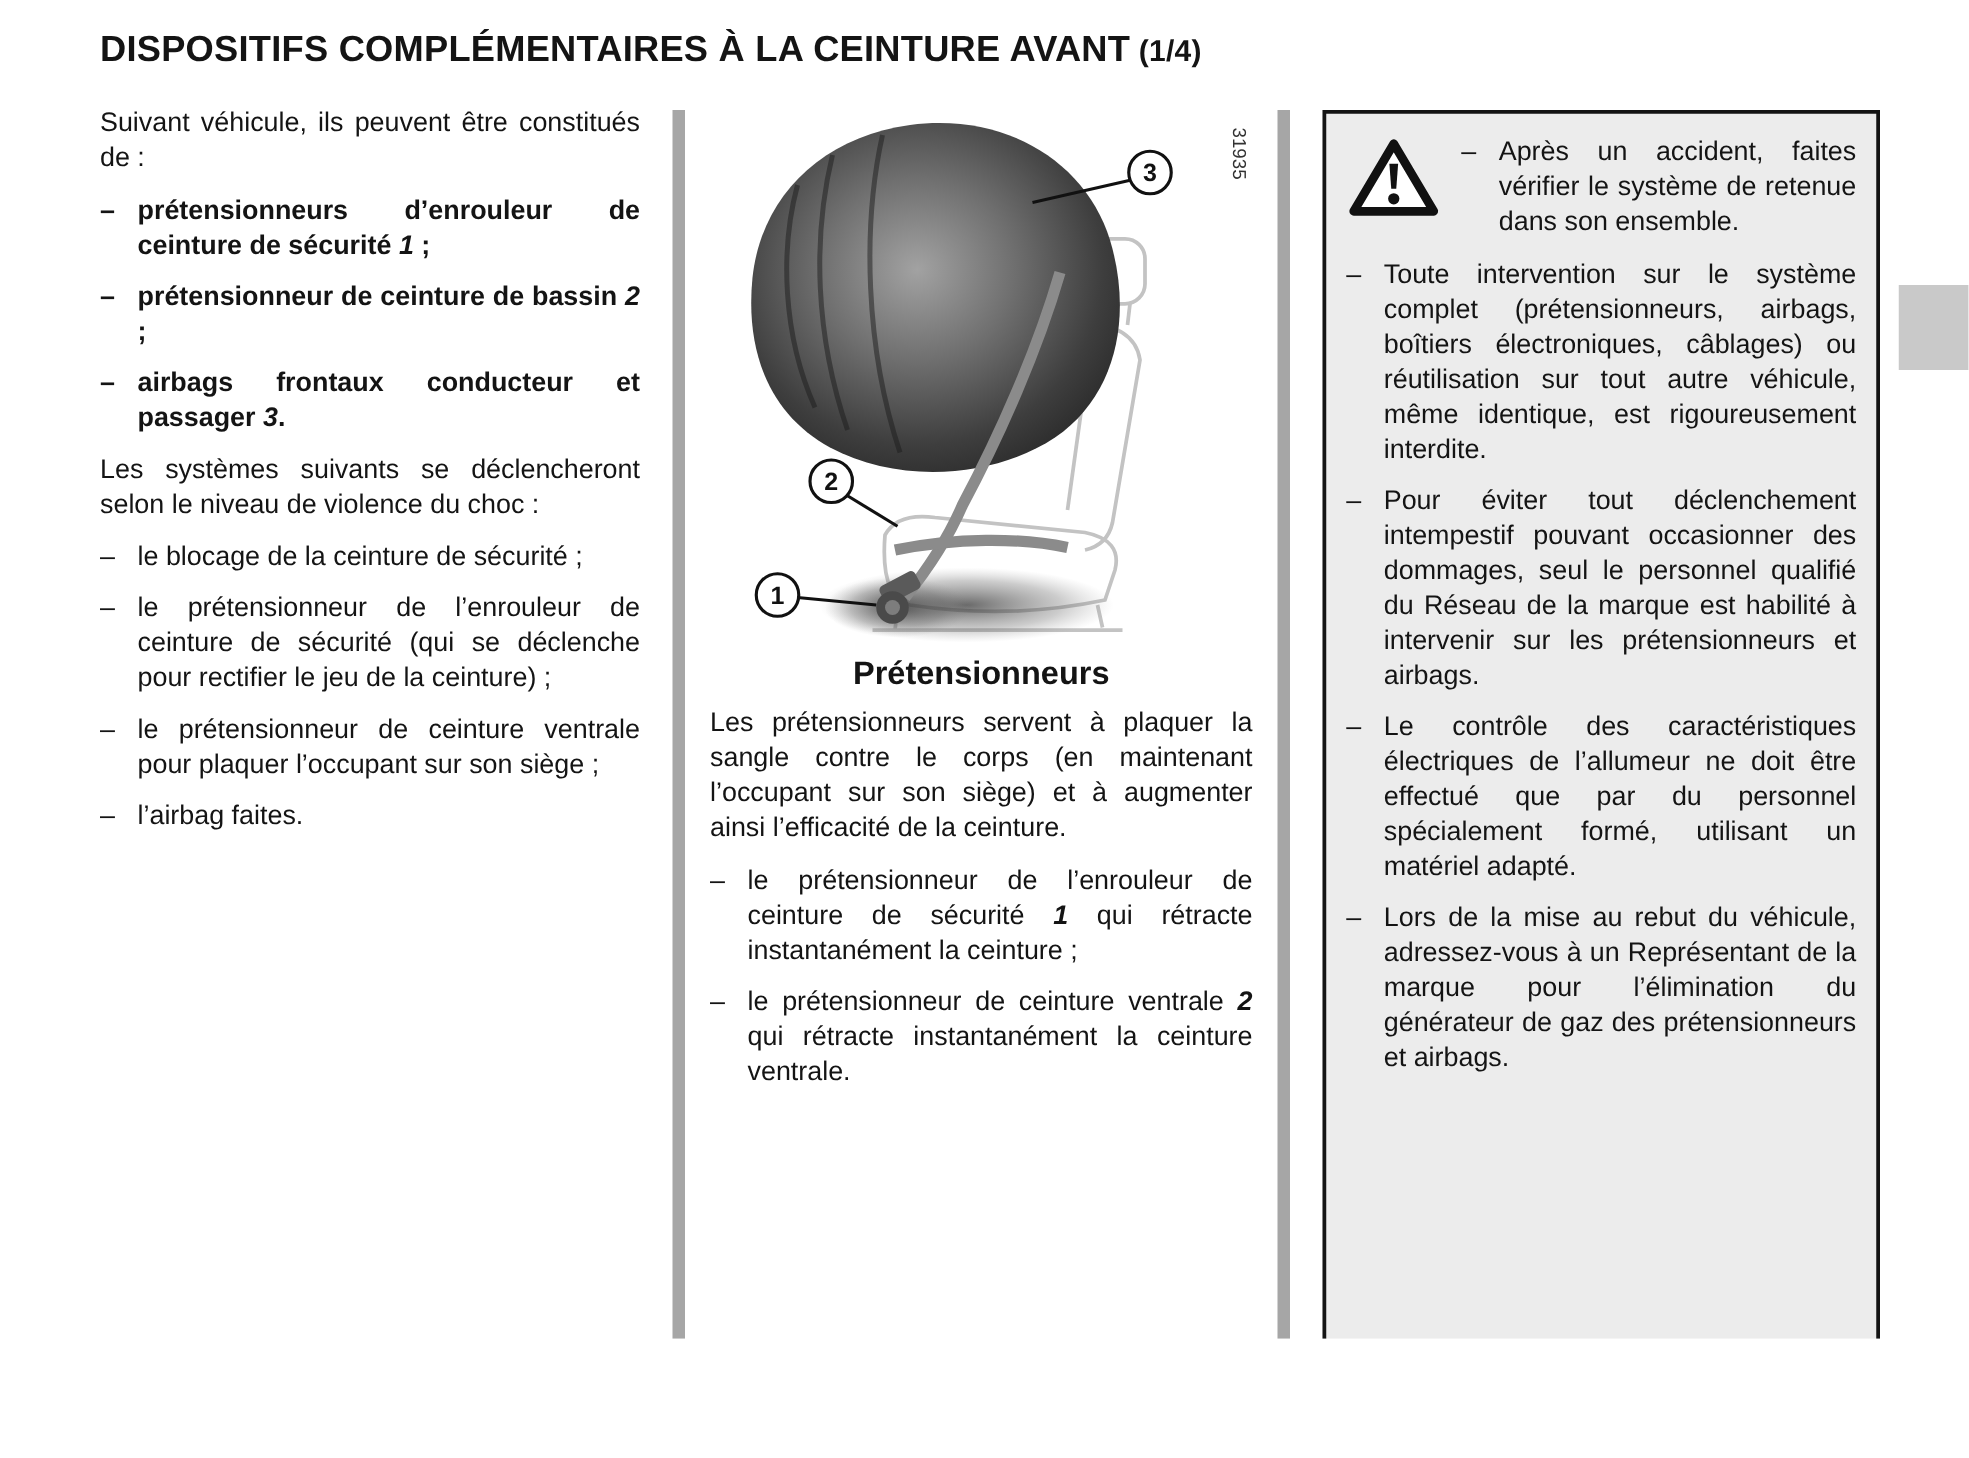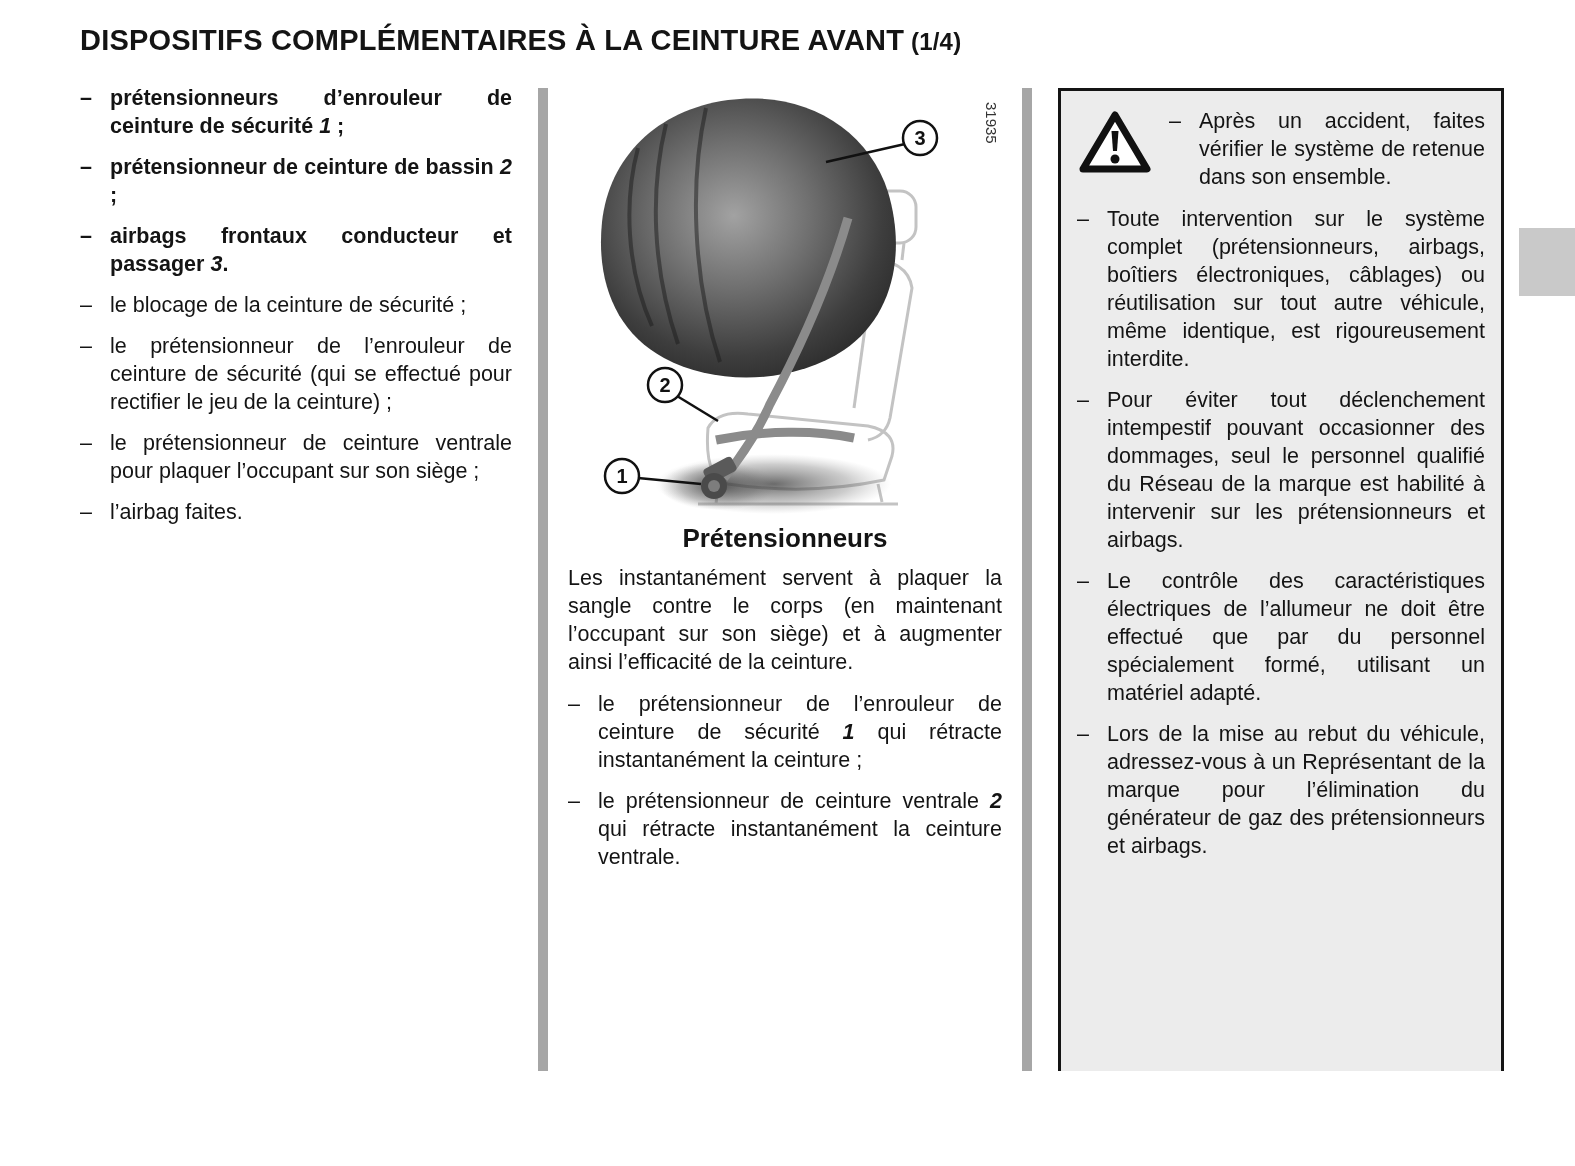--- a/index.html
+++ b/index.html
@@ -102,42 +102,44 @@
   }
 </style>
 </head>
 <body>
 
 <div class="page">
 
   <h1 class="title"><span>DISPOSITIFS COMPLÉMENTAIRES À LA CEINTURE AVANT</span><span class="suffix"> (1/4)</span></h1>
 
   <div class="col col-left">
+    <p class="para">Suivant véhicule, ils peuvent être constitués de :</p>
 
     <div class="li bold">
       <span class="dash">–</span>
       <span class="text"><span>prétensionneurs d’enrouleur de ceinture de sécurité </span><span class="num">1</span><span> ;</span></span>
     </div>
     <div class="li bold">
       <span class="dash">–</span>
       <span class="text"><span>prétensionneur de ceinture de bassin </span><span class="num">2</span><span> ;</span></span>
     </div>
     <div class="li bold">
       <span class="dash">–</span>
       <span class="text"><span>airbags frontaux conducteur et passager </span><span class="num">3</span><span>.</span></span>
     </div>
 
+    <p class="para">Les systèmes suivants se déclencheront selon le niveau de violence du choc :</p>
 
     <div class="li">
       <span class="dash">–</span>
       <span class="text">le blocage de la ceinture de sécurité ;</span>
     </div>
     <div class="li">
       <span class="dash">–</span>
-      <span class="text">le prétensionneur de l’enrouleur de ceinture de sécurité (qui se effectué pour rectifier le jeu de la ceinture) ;</span>
+      <span class="text">le prétensionneur de l’enrouleur de ceinture de sécurité (qui se déclenche pour rectifier le jeu de la ceinture) ;</span>
     </div>
     <div class="li">
       <span class="dash">–</span>
       <span class="text">le prétensionneur de ceinture ventrale pour plaquer l’occupant sur son siège ;</span>
     </div>
     <div class="li">
       <span class="dash">–</span>
       <span class="text">l’airbag faites.</span>
     </div>
   </div>
@@ -209,21 +211,21 @@
           <text x="54" y="395">1</text>
         </g>
       </g>
 
       <text transform="rotate(90 418 14)" x="418" y="14" font-family="Liberation Sans, sans-serif" font-size="15" fill="#333333">31935</text>
     </svg>
   </div>
 
   <div class="col mid-text">
     <h2 class="mid-heading">Prétensionneurs</h2>
-    <p class="para">Les instantanément servent à plaquer la sangle contre le corps (en maintenant l’occupant sur son siège) et à augmenter ainsi l’efficacité de la ceinture.</p>
+    <p class="para">Les prétensionneurs servent à plaquer la sangle contre le corps (en maintenant l’occupant sur son siège) et à augmenter ainsi l’efficacité de la ceinture.</p>
 
     <div class="li">
       <span class="dash">–</span>
       <span class="text"><span>le prétensionneur de l’enrouleur de ceinture de sécurité </span><span class="num">1</span><span> qui rétracte instantanément la ceinture ;</span></span>
     </div>
     <div class="li">
       <span class="dash">–</span>
       <span class="text"><span>le prétensionneur de ceinture ventrale </span><span class="num">2</span><span> qui rétracte instantanément la ceinture ventrale.</span></span>
     </div>
   </div>

